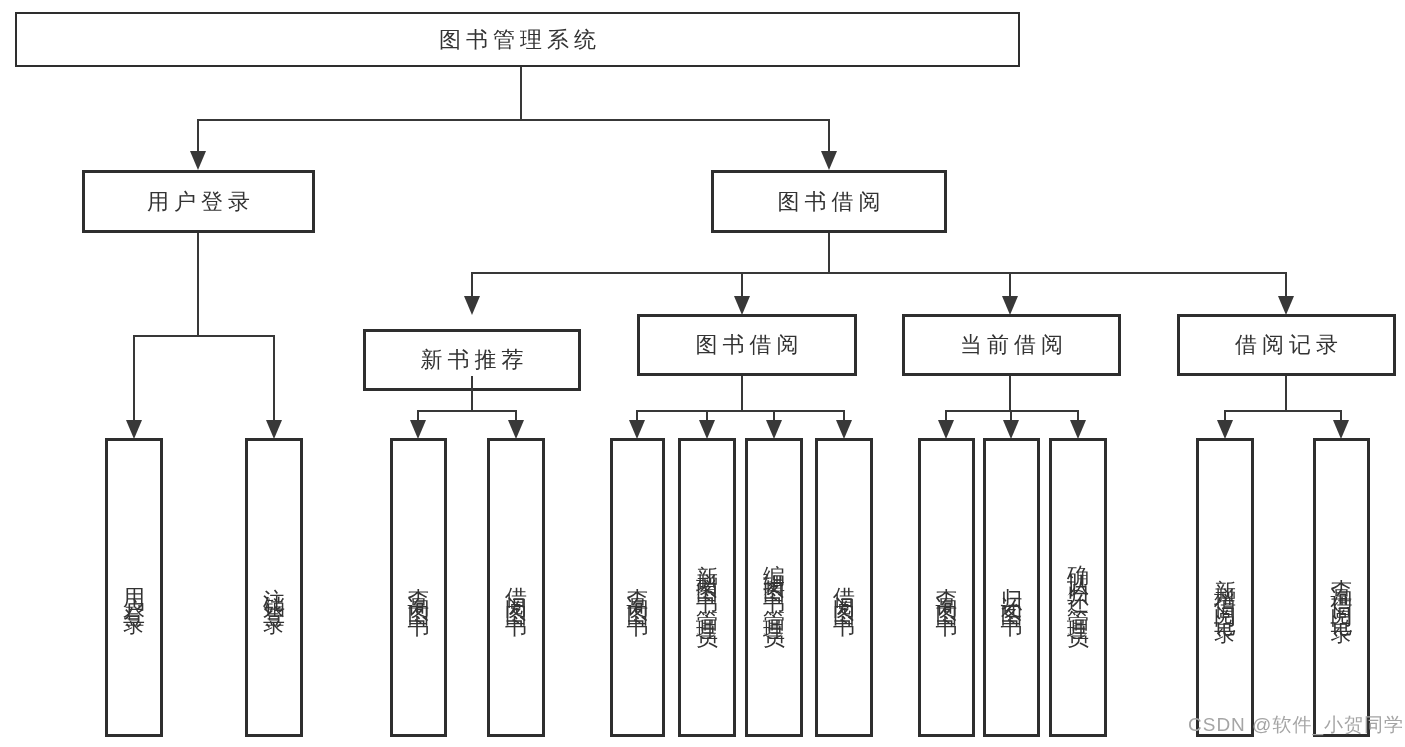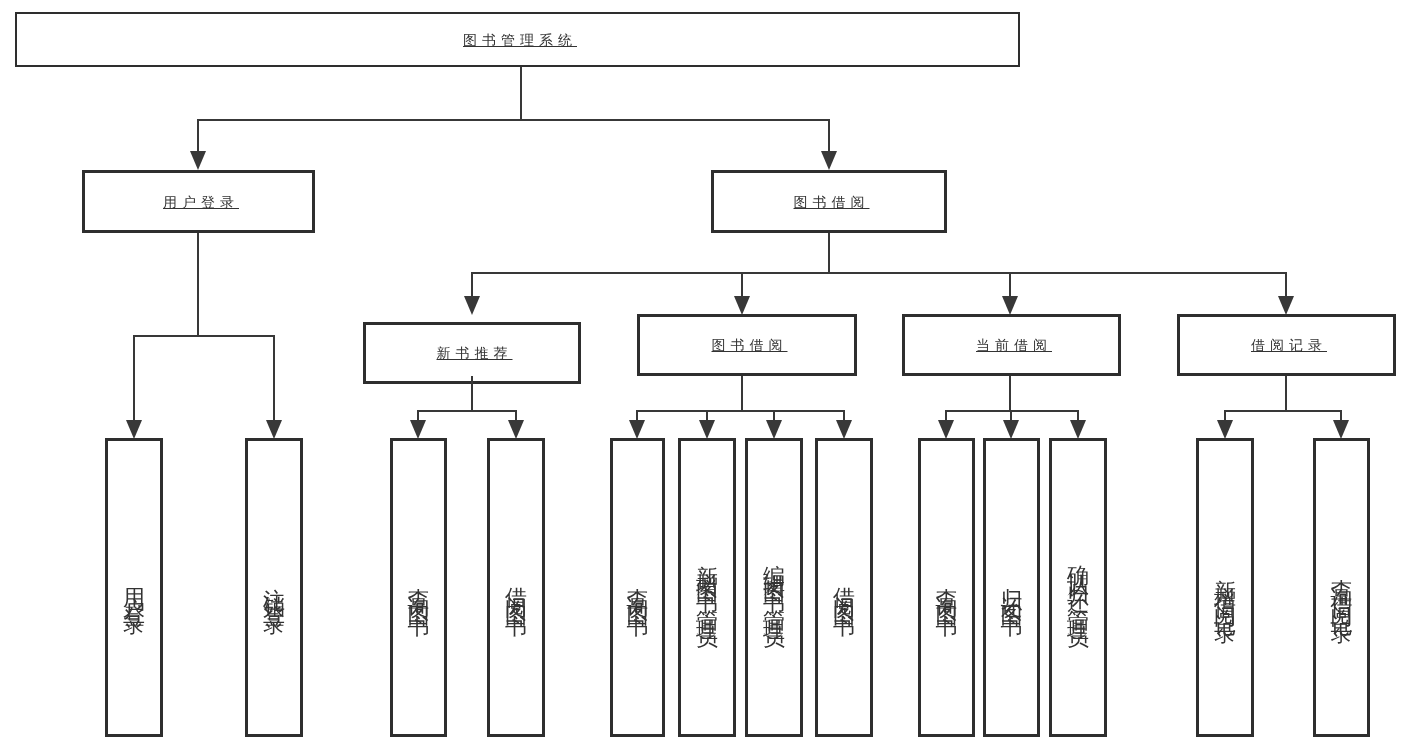--- a/index.html
+++ b/index.html
@@ -16,21 +16,21 @@
     box-sizing: border-box;
     background: #ffffff;
     border: 3px solid #2e2e2e;
     color: #333333;
     display: flex;
     align-items: center;
     justify-content: center;
     line-height: 1;
   }
   .box.root { border-width: 2px; }
-  .hlabel { font-size: 14px; letter-spacing: 5px; text-indent: 5px; white-space: nowrap; text-decoration: underline; }
+  .hlabel { font-size: 22px; letter-spacing: 5px; text-indent: 5px; white-space: nowrap; }
   .vlabel {
     writing-mode: vertical-rl;
     text-orientation: mixed;
     font-size: 22px;
     letter-spacing: 9px;
     white-space: nowrap;
   }
   .vl { position: absolute; width: 2px; background: #383838; }
   .hl { position: absolute; height: 2px; background: #383838; }
   .arrow {
@@ -77,21 +77,21 @@
   <div class="hl" style="left:471px;  top:272px; width:816px;"></div>
   <div class="vl" style="left:471px;  top:272px; height:26px;"></div>
   <div class="arrow" style="left:464px;  top:296px;"></div>
   <div class="vl" style="left:741px;  top:272px; height:26px;"></div>
   <div class="arrow" style="left:734px;  top:296px;"></div>
   <div class="vl" style="left:1009px; top:272px; height:26px;"></div>
   <div class="arrow" style="left:1002px; top:296px;"></div>
   <div class="vl" style="left:1285px; top:272px; height:26px;"></div>
   <div class="arrow" style="left:1278px; top:296px;"></div>
 
-  <div class="box hlabel" style="left:363px;  top:322px; width:218px; height:62px;">新书推荐</div>
+  <div class="box hlabel" style="left:363px;  top:329px; width:218px; height:62px;">新书推荐</div>
   <div class="box hlabel" style="left:902px;  top:314px; width:219px; height:62px;">当前借阅</div>
   <div class="box hlabel" style="left:637px;  top:314px; width:220px; height:62px;">图书借阅</div>
   <div class="box hlabel" style="left:1177px; top:314px; width:219px; height:62px;">借阅记录</div>
 
   <div class="vl" style="left:471px; top:376px; height:36px;"></div>
   <div class="hl" style="left:417px; top:410px; width:100px;"></div>
   <div class="vl" style="left:417px; top:410px; height:14px;"></div>
   <div class="arrow" style="left:410px; top:420px;"></div>
   <div class="vl" style="left:515px; top:410px; height:14px;"></div>
   <div class="arrow" style="left:508px; top:420px;"></div>
@@ -134,14 +134,15 @@
   <div class="box vlabel" style="left:745px;  top:438px; width:58px; height:299px;">编辑图书（管理员）</div>
   <div class="box vlabel" style="left:815px;  top:438px; width:58px; height:299px;">借阅图书</div>
 
   <div class="box vlabel" style="left:918px;  top:438px; width:57px; height:299px;">查询图书</div>
   <div class="box vlabel" style="left:983px;  top:438px; width:57px; height:299px;">归还图书</div>
   <div class="box vlabel" style="left:1049px; top:438px; width:58px; height:299px;">确认归还（管理员）</div>
 
   <div class="box vlabel" style="left:1196px; top:438px; width:58px; height:299px;">新增借阅记录</div>
   <div class="box vlabel" style="left:1313px; top:438px; width:57px; height:299px;">查询借阅记录</div>
 
+  <div class="watermark" style="left:1188px; top:712px;">CSDN @软件_小贺同学</div>
 
 </div>
 
 </body></html>

